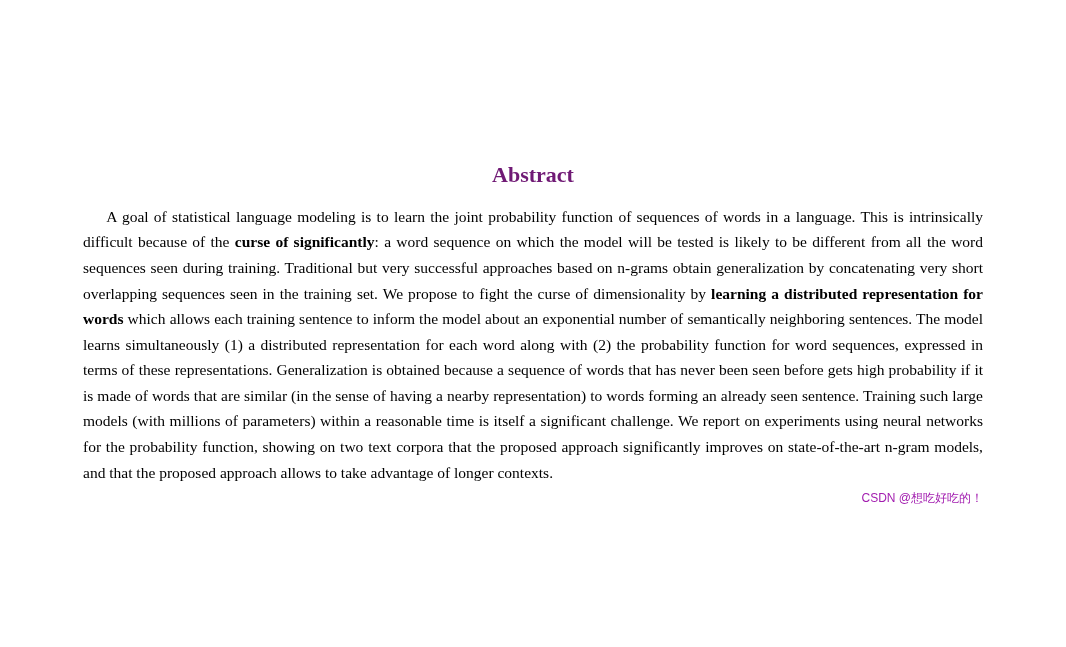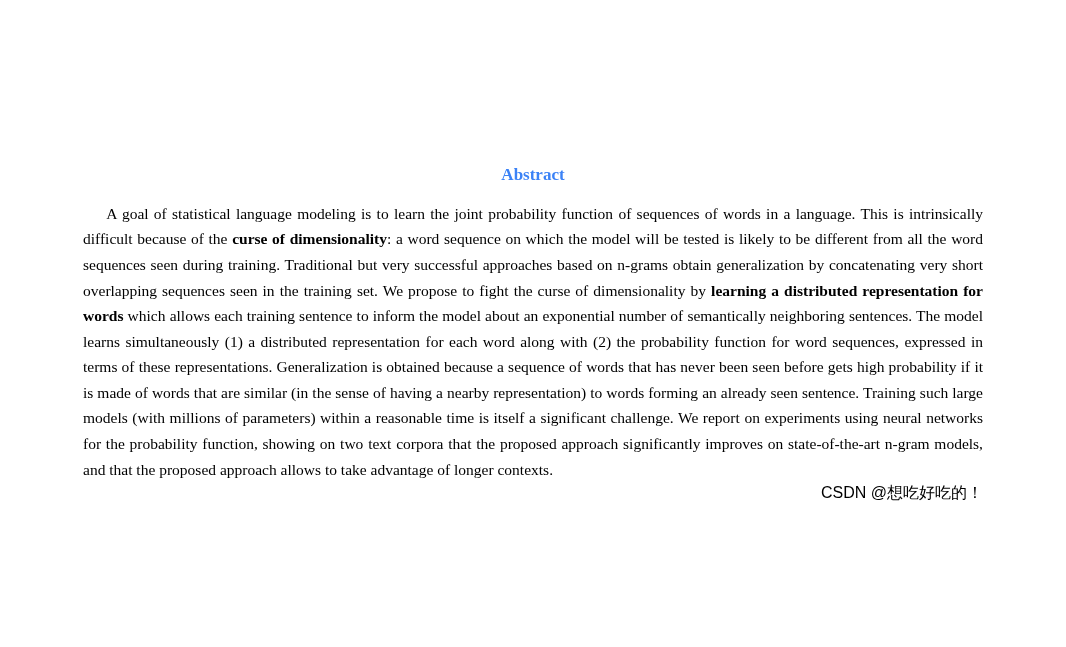--- a/index.html
+++ b/index.html
@@ -30,24 +30,24 @@
 
     .content-box {
       width: 980px;
       background-color: #ffffff;
       padding: 30px 40px 30px 40px;
       position: relative;
     }
 
     .abstract-title {
       text-align: center;
-      font-size: 17px;
+      font-size: 22px;
       font-weight: bold;
       margin-bottom: 16px;
-      color: #3b82f6;
+      color: #701a75;
       font-family: "Times New Roman", Times, serif;
     }
 
     .abstract-body {
       font-size: 15.5px;
       line-height: 1.65;
       color: #000000;
       text-align: justify;
       font-family: "Times New Roman", Times, serif;
     }
@@ -67,38 +67,38 @@
     }
 
     .keywords-label {
       font-weight: bold;
     }
 
     .watermark {
       position: absolute;
       bottom: 8px;
       right: 40px;
-      font-size: 16px;
-      color: #000000;
+      font-size: 12px;
+      color: #a21caf;
       font-family: Arial, sans-serif;
     }
   </style>
 </head>
 <body>
 
 <div class="page-container">
   <div class="content-box">
 
     <h1 class="abstract-title">Abstract</h1>
 
     <div class="abstract-body">
       <p>
         A goal of statistical language modeling is to learn the joint probability function of sequences of
         words in a language. This is intrinsically difficult because of the
-        <strong>curse of dimensionality</strong>:
+        <strong>curse of significantly</strong>:
         a word sequence on which the model will be tested is likely to be different from all the word sequences seen
         during training. Traditional but very successful approaches based on n-grams obtain generalization
         by concatenating very short overlapping sequences seen in the training set. We propose to fight the
         curse of dimensionality by
         <strong>learning a distributed representation for words</strong>
         which allows each training sentence to inform the model about an exponential number of semantically neighboring
         sentences. The model learns simultaneously (1) a distributed representation for each word along
         with (2) the probability function for word sequences, expressed in terms of these representations.
         Generalization is obtained because a sequence of words that has never been seen before gets high
         probability if it is made of words that are similar (in the sense of having a nearby representation) to

